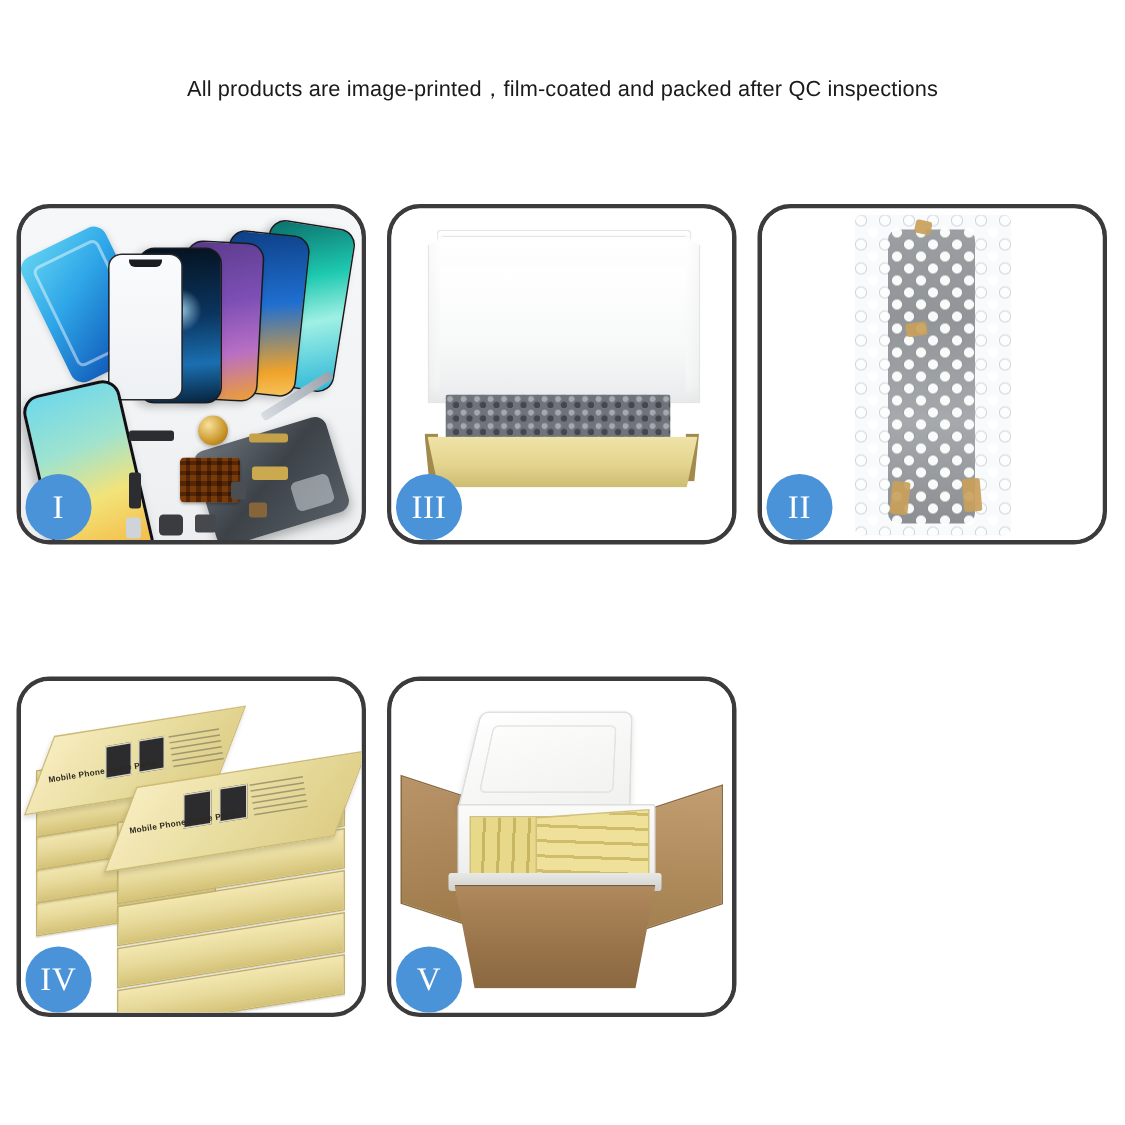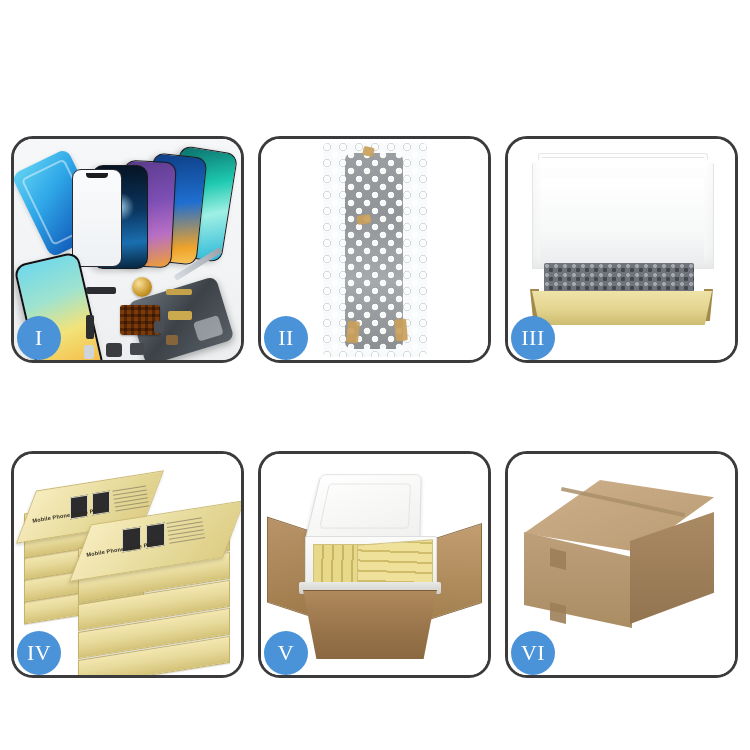--- a/index.html
+++ b/index.html
@@ -336,20 +336,21 @@
   .c-tape{position:absolute;background:#9c7f58;opacity:.9;}
   .ct1{left:42px;top:96px;width:16px;height:18px;transform:skewY(14deg);}
   .ct2{left:42px;top:150px;width:16px;height:18px;transform:skewY(14deg);}
 </style>
 </head>
 <body>
 
 <div class="page">
 
   <div class="header">
+    <div class="subtitle">All products are image-printed，film-coated and packed after QC inspections</div>
   </div>
 
   <div class="grid">
 
     <div class="panel">
       <div class="panel-inner p1">
         <div class="adh"></div>
         <div class="fan">
           <div class="ph ph1"></div>
           <div class="ph ph2"></div>
@@ -371,44 +372,44 @@
         <div class="bar b6"></div>
         <div class="bar b7"></div>
         <div class="bar b8"></div>
         <div class="bar b9"></div>
         <div class="screwdriver"></div>
       </div>
       <div class="badge">I</div>
     </div>
 
     <div class="panel">
+      <div class="panel-inner p3">
+        <div class="m-lidtop"></div>
+        <div class="m-lidback"></div>
+        <div class="m-foam"></div>
+        <div class="m-grey"></div>
+        <div class="m-lipL"></div>
+        <div class="m-lipR"></div>
+        <div class="m-front"></div>
+      </div>
+      <div class="badge">III</div>
+    </div>
+
+    <div class="panel">
       <div class="panel-inner p2">
         <div class="bagwrap">
           <div class="bagdark"></div>
           <div class="bagbubbles"></div>
           <div class="tape t1"></div>
           <div class="tape t2"></div>
           <div class="tape t3"></div>
           <div class="tape t4"></div>
         </div>
       </div>
       <div class="badge">II</div>
-    </div>
-
-    <div class="panel">
-      <div class="panel-inner p3">
-        <div class="m-lidtop"></div>
-        <div class="m-lidback"></div>
-        <div class="m-foam"></div>
-        <div class="m-grey"></div>
-        <div class="m-lipL"></div>
-        <div class="m-lipR"></div>
-        <div class="m-front"></div>
-      </div>
-      <div class="badge">III</div>
     </div>
 
     <div class="panel">
       <div class="panel-inner p4">
         <div class="stack">
           <div class="sbox sL sL5"></div>
           <div class="sbox sL sL4"></div>
           <div class="sbox sL sL3"></div>
           <div class="sbox sL sL2"></div>
           <div class="sbox sL sL1"></div>
@@ -454,26 +455,15 @@
         <div class="v-lid"></div>
         <div class="v-foambody"></div>
         <div class="v-foamin"></div>
         <div class="v-foamin2"></div>
         <div class="v-rim"></div>
         <div class="v-body"></div>
       </div>
       <div class="badge">V</div>
     </div>
 
-    <div class="panel">
-      <div class="panel-inner p6">
-        <div class="c-topA"></div>
-        <div class="c-seam"></div>
-        <div class="c-left"></div>
-        <div class="c-right"></div>
-        <div class="c-tape ct1"></div>
-        <div class="c-tape ct2"></div>
-      </div>
-      <div class="badge">VI</div>
-    </div>
 
   </div>
 </div>
 
 </body></html>

